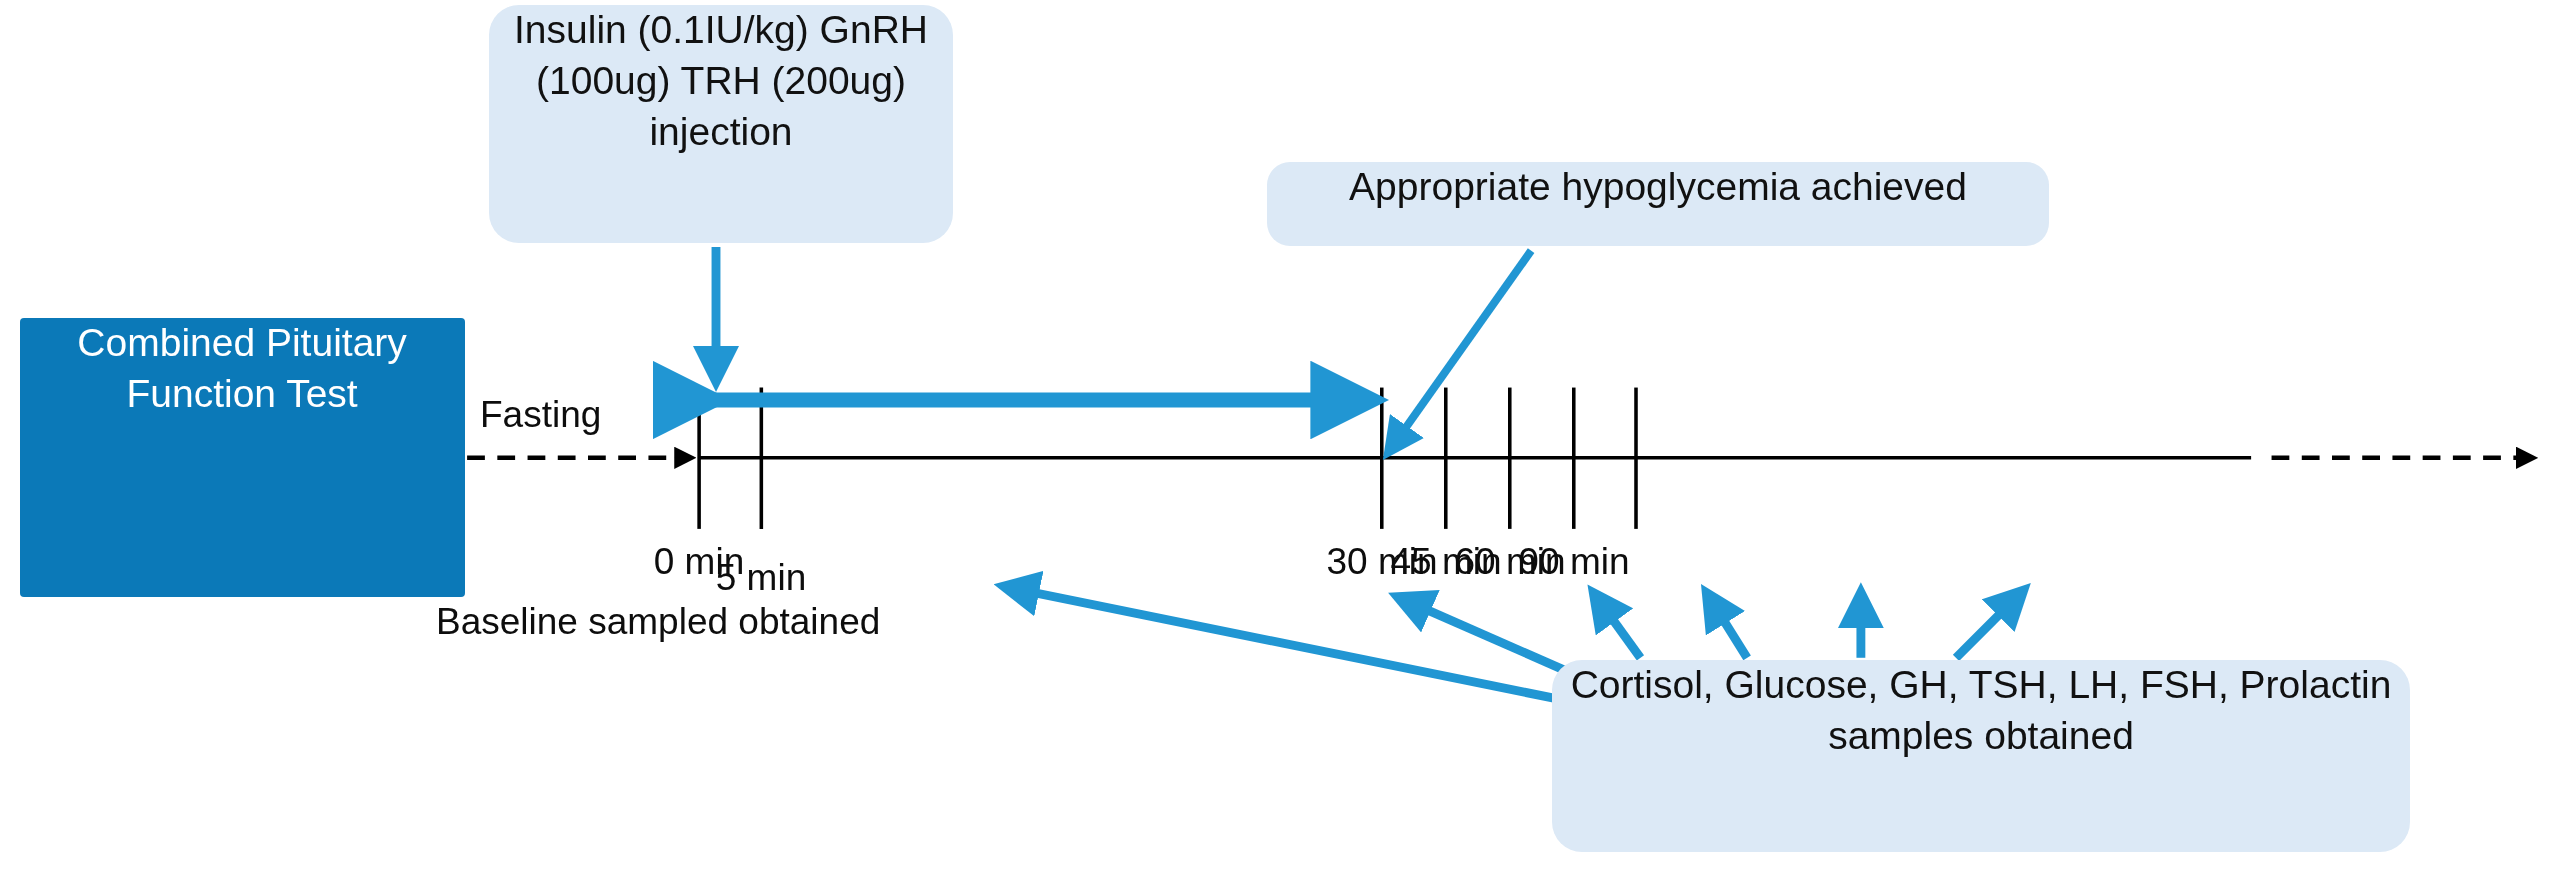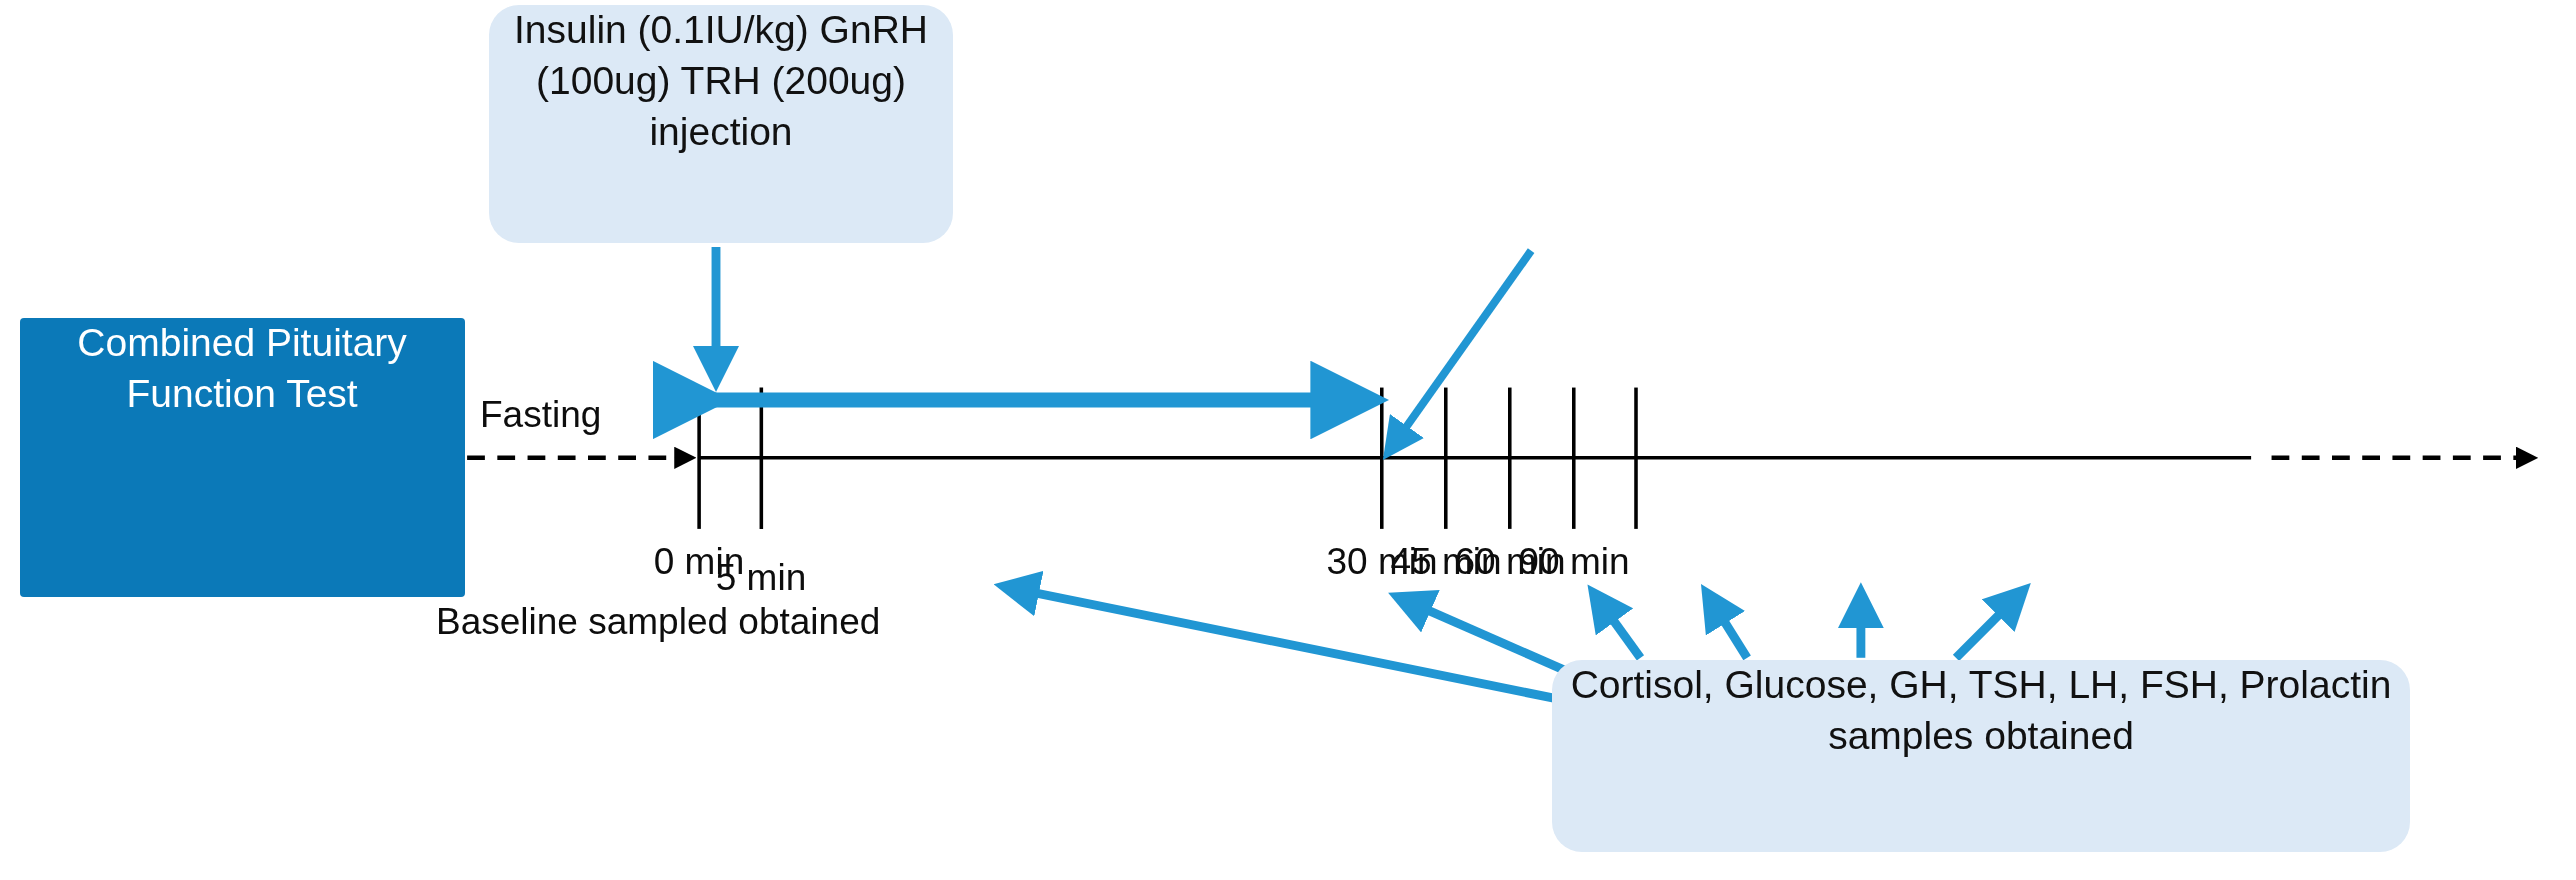--- a/index.html
+++ b/index.html
@@ -159,20 +159,23 @@
 Test</span>
   </div>
 
   <div class="box box-light" id="box-injection">
     <span class="box-lines">Insulin (0.1IU/kg)
 GnRH (100ug)
 TRH (200ug)
 injection</span>
   </div>
 
+  <div class="box box-light" id="box-hypo">
+    <span class="box-lines">Appropriate hypoglycemia achieved</span>
+  </div>
 
   <div class="box box-light" id="box-samples">
     <span class="box-lines">Cortisol, Glucose, GH, TSH, LH, FSH,
 Prolactin samples obtained</span>
   </div>
 
   <div class="ftext" id="txt-fasting">Fasting</div>
 
 
   <div class="ftext" id="txt-baseline">Baseline sampled obtained</div>

